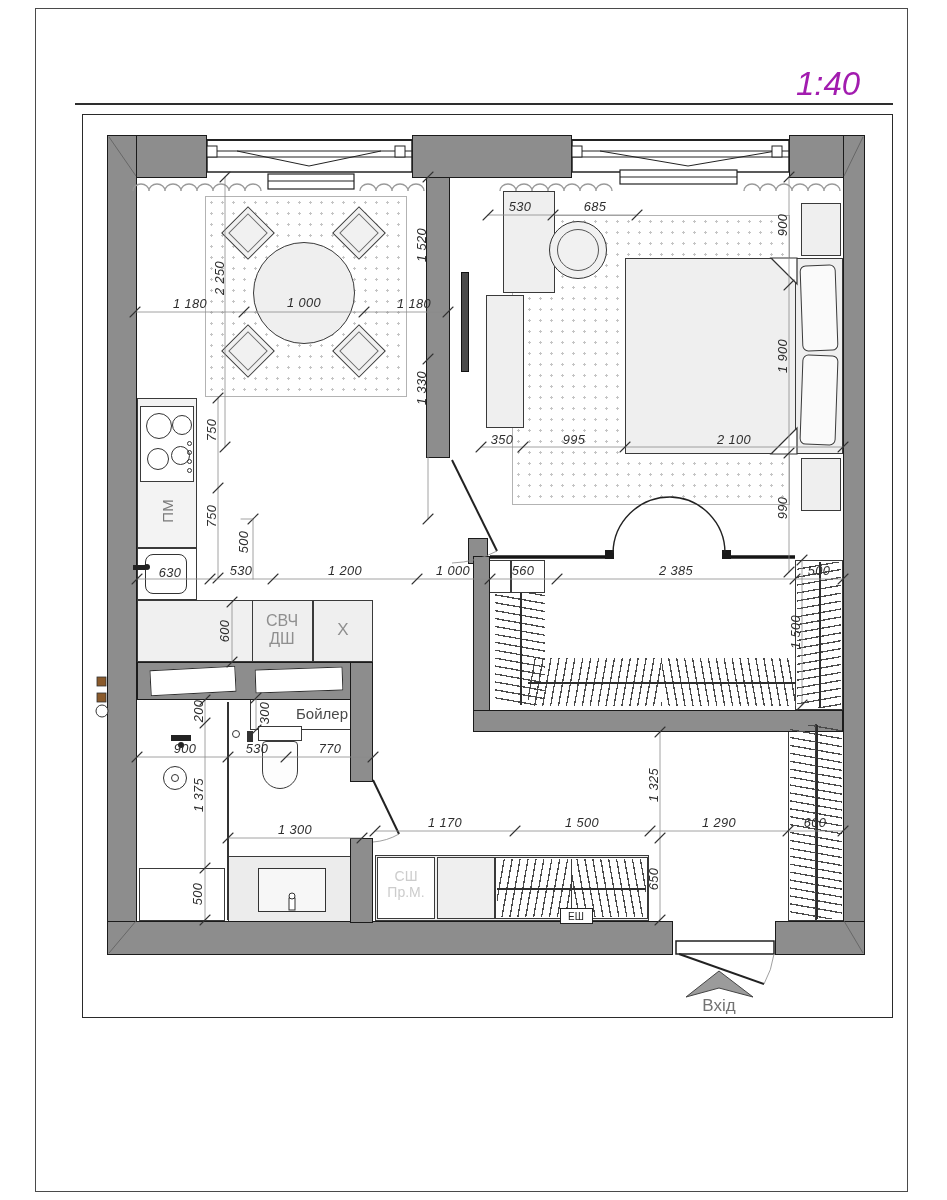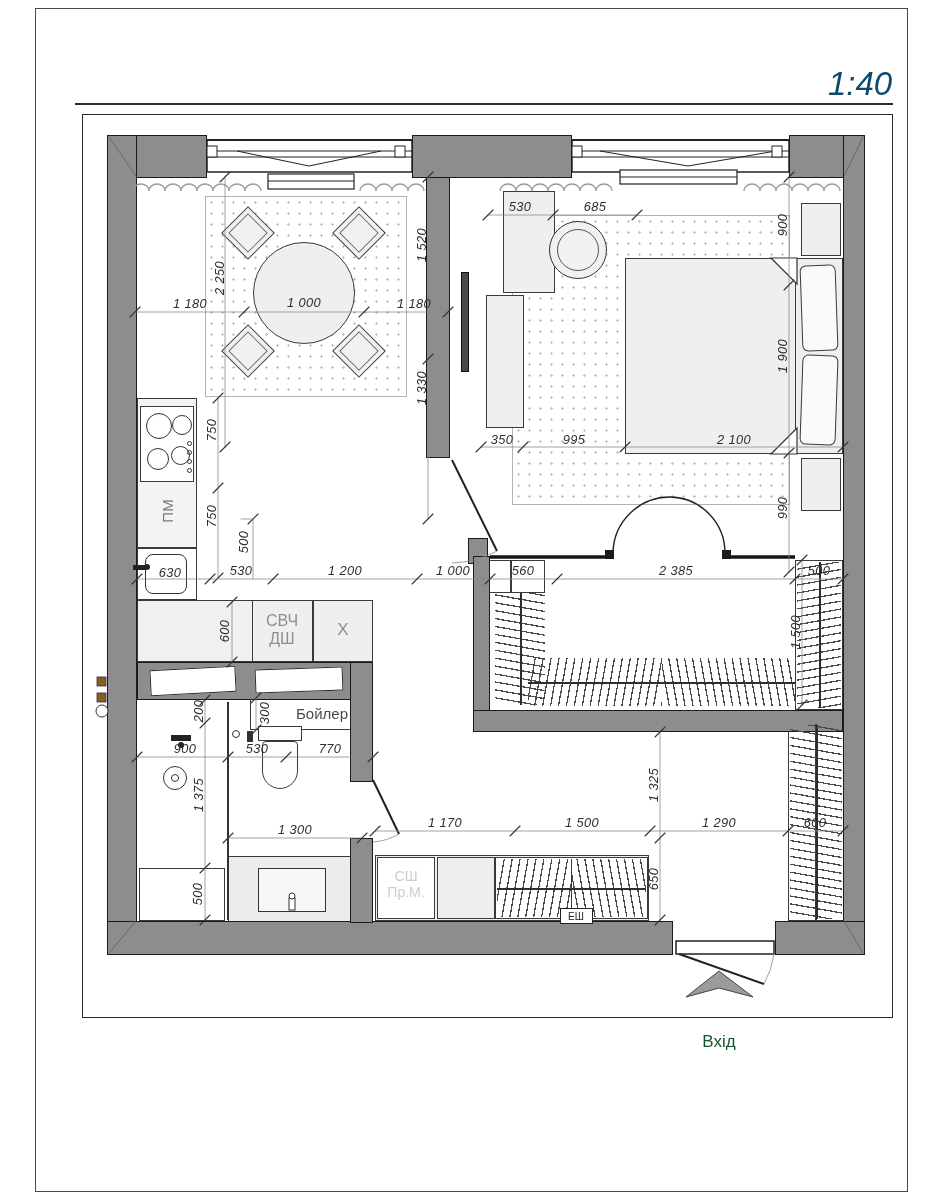--- a/index.html
+++ b/index.html
@@ -28,21 +28,21 @@
   .chair::after{content:"";position:absolute;inset:4px;border:1px solid #6a6a6a;}
   .circ{border-radius:50%;}
   svg{position:absolute;left:0;top:0;z-index:3;pointer-events:none;}
 </style>
 </head>
 <body>
 
 <div id="stage">
 
   <div class="abs" style="left:35px;top:8px;width:873px;height:1184px;border:1px solid #4a4a4a;"></div>
-  <div class="lbl" style="left:860px;top:84px;font:italic 33px 'Liberation Sans',sans-serif;color:#0c4a6e;">1:40</div>
+  <div class="lbl" style="left:828px;top:84px;font:italic 33px 'Liberation Sans',sans-serif;color:#a21caf;">1:40</div>
   <div class="abs" style="left:75px;top:103px;width:818px;border-top:2px solid #2e2e2e;"></div>
   <div class="abs" style="left:82px;top:114px;width:811px;height:904px;border:1.5px solid #2a2a2a;background:#fff;"></div>
 
   <div class="rug" style="left:205px;top:196px;width:202px;height:201px;"></div>
   <div class="rug" style="left:512px;top:215px;width:278px;height:290px;"></div>
 
   <div class="w" style="left:107px;top:135px;width:100px;height:43px;"></div>
   <div class="w" style="left:412px;top:135px;width:160px;height:43px;"></div>
   <div class="w" style="left:789px;top:135px;width:76px;height:43px;"></div>
   <div class="w" style="left:107px;top:135px;width:30px;height:820px;"></div>
@@ -332,14 +332,14 @@
     <div>СВЧ</div>
     <div>ДШ</div>
   </div>
   <div class="lbl" style="left:343px;top:630px;font:17px 'Liberation Sans',sans-serif;color:#8f8f8f;">X</div>
   <div class="lbl" style="left:167px;top:511px;font:15px 'Liberation Sans',sans-serif;color:#7a7a7a;transform:translate(-50%,-50%) rotate(-90deg);">ПМ</div>
   <div class="lbl" style="left:406px;top:884px;font:14px 'Liberation Sans',sans-serif;color:#cccccc;text-align:center;line-height:1.15;">
     <div>СШ</div>
     <div>Пр.М.</div>
   </div>
   <div class="lbl" style="left:576px;top:916px;font:10px 'Liberation Sans',sans-serif;color:#222;z-index:6;">ЕШ</div>
-  <div class="lbl" style="left:719px;top:1042px;font:17px 'Liberation Sans',sans-serif;color:#14532d;">Вхід</div>
+  <div class="lbl" style="left:719px;top:1006px;font:17px 'Liberation Sans',sans-serif;color:#737373;">Вхід</div>
 </div>
 
 </body></html>

